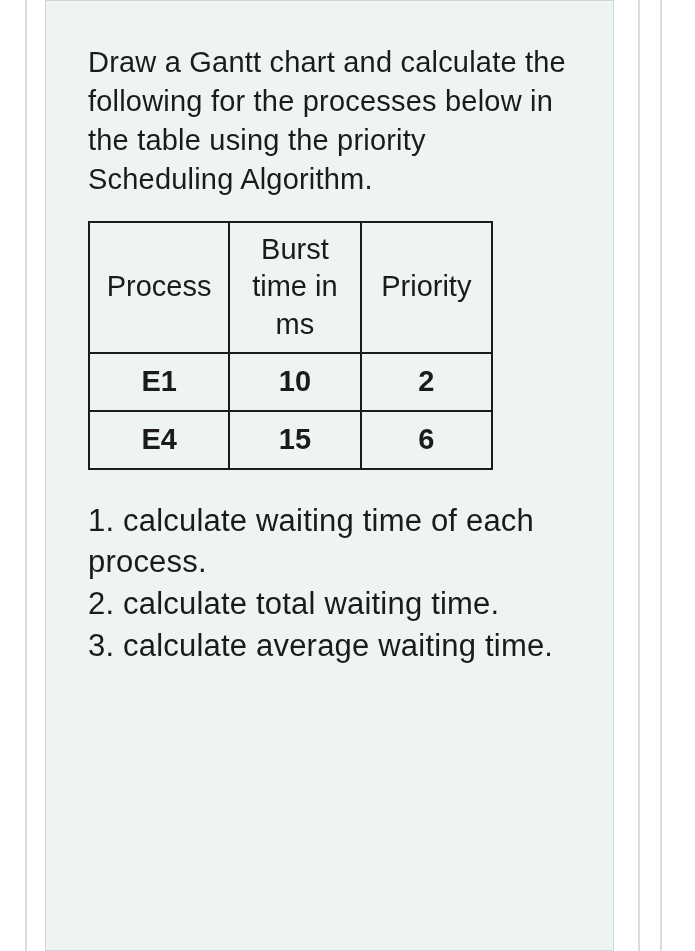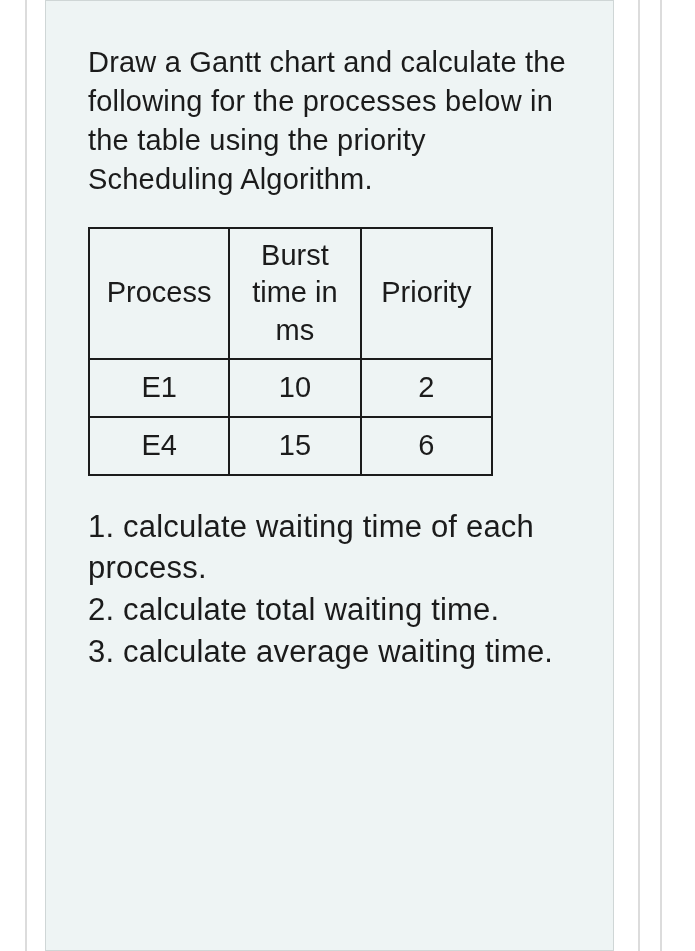--- a/index.html
+++ b/index.html
@@ -34,21 +34,21 @@
     background: #eef4f4;
     border: 1px solid #cfd6d6;
     padding: 42px 42px 42px 42px;
     height: 951px;
   }
   .prompt {
     font-size: 29px;
     line-height: 1.35;
     color: #1b1b1b;
     letter-spacing: 0.2px;
-    margin-bottom: 27px;
+    margin-bottom: 21px;
   }
   table.proc {
     border-collapse: collapse;
     width: 405px;
     margin-top: 4px;
     margin-bottom: 30px;
     background: transparent;
   }
   table.proc th, table.proc td {
     border: 2px solid #1b1b1b;
@@ -60,21 +60,21 @@
     color: #1b1b1b;
   }
   table.proc th {
     font-weight: 400;
     padding: 8px 16px;
     line-height: 1.3;
   }
   table.proc th.burst { width: 130px; }
   table.proc th.process { width: 121px; }
   table.proc th.priority { width: 130px; }
-  table.proc td { height: 58px; }
+  table.proc td { height: 58px; font-weight: bold; }
   .questions {
     font-size: 31px;
     line-height: 1.35;
     color: #1b1b1b;
     letter-spacing: 0.2px;
   }
   .questions div { }
 </style>
 </head>
 <body>

